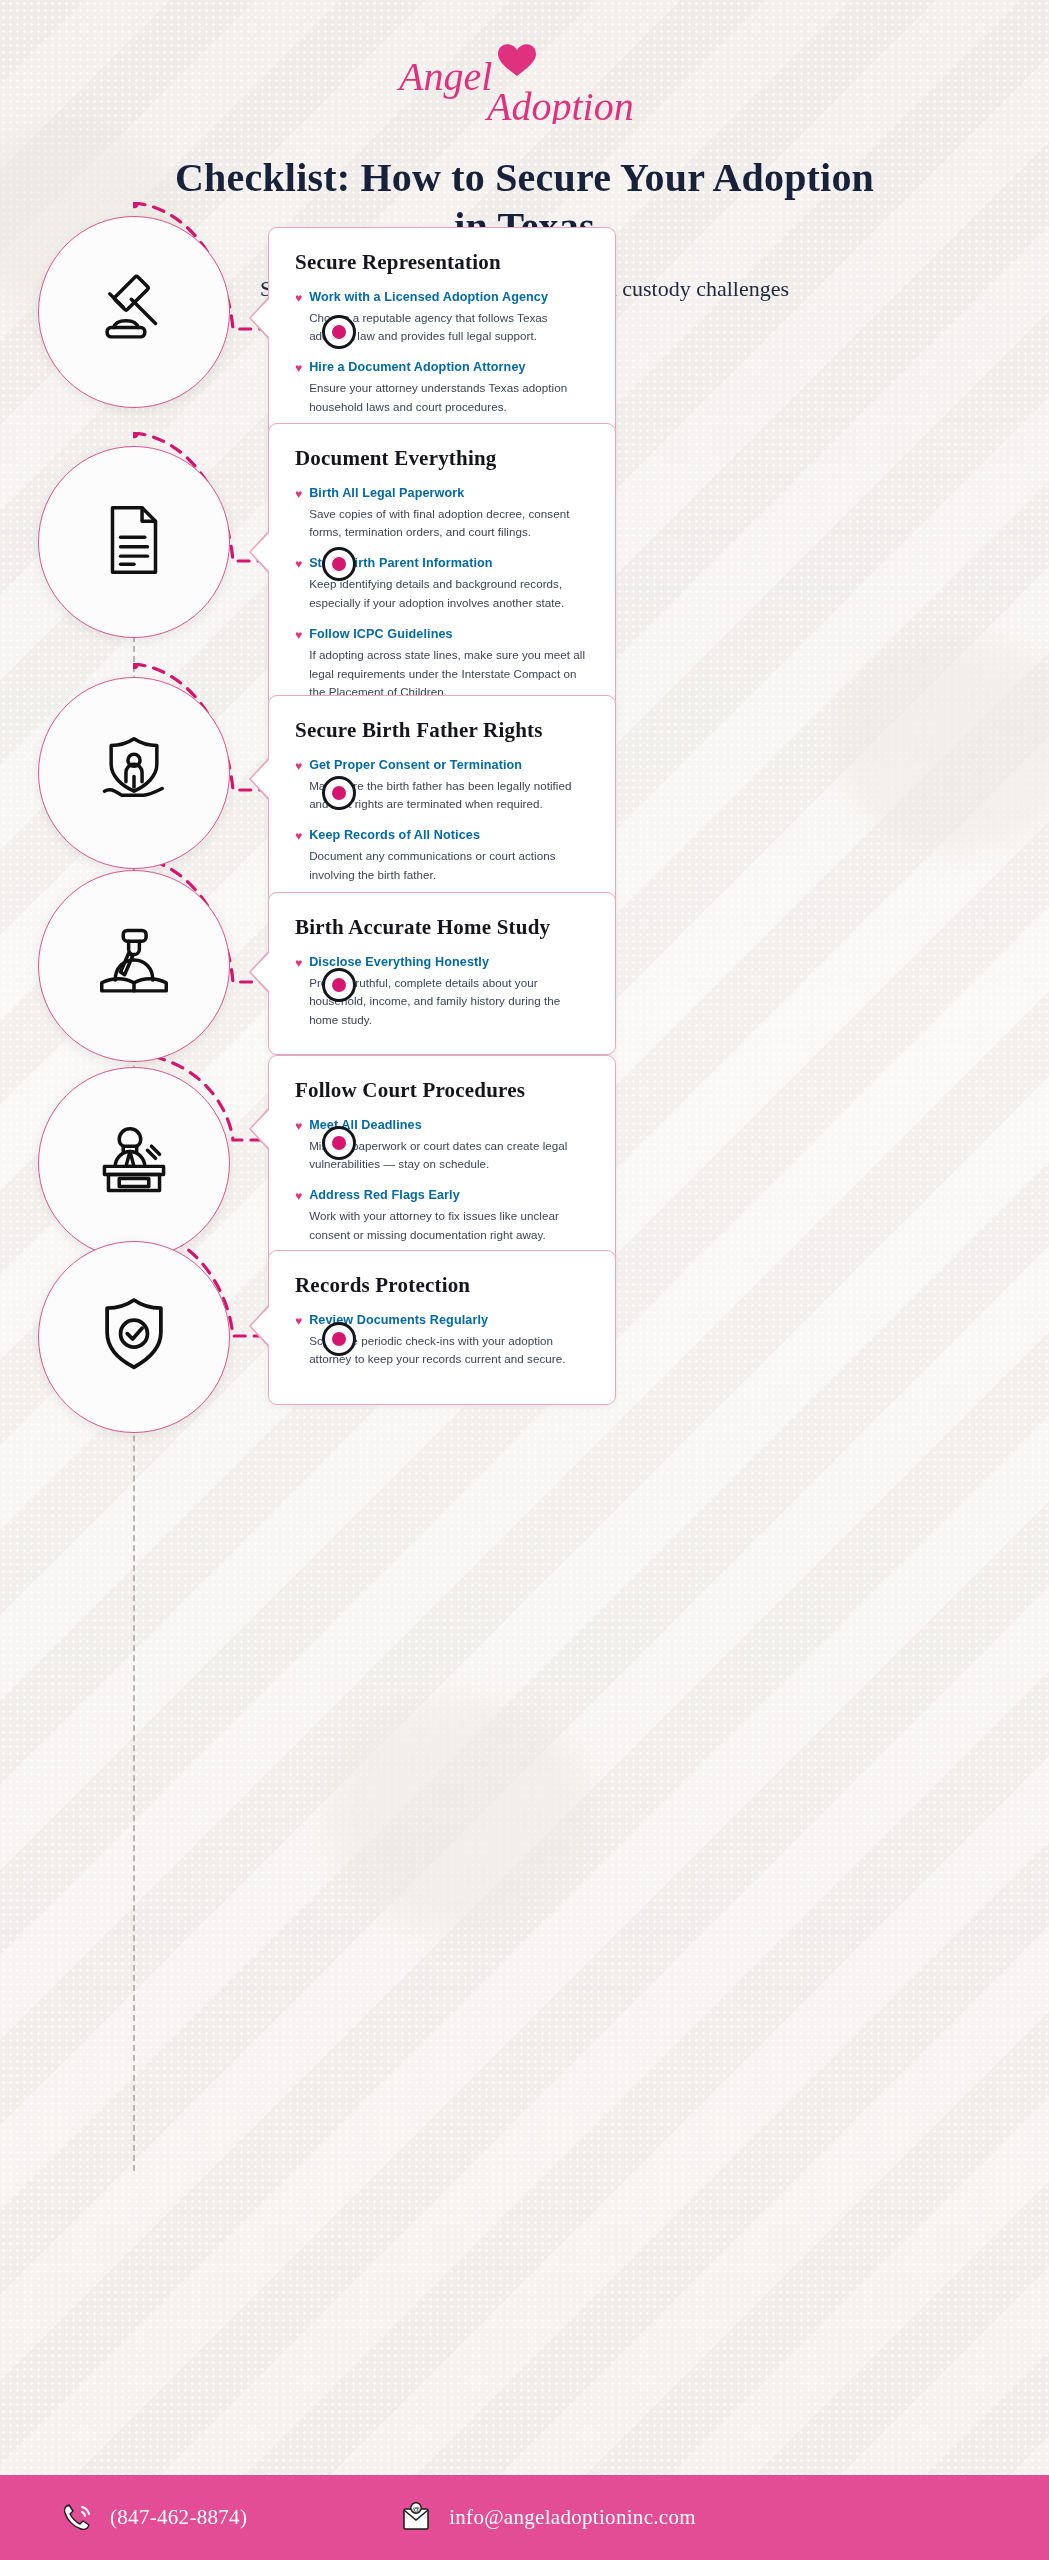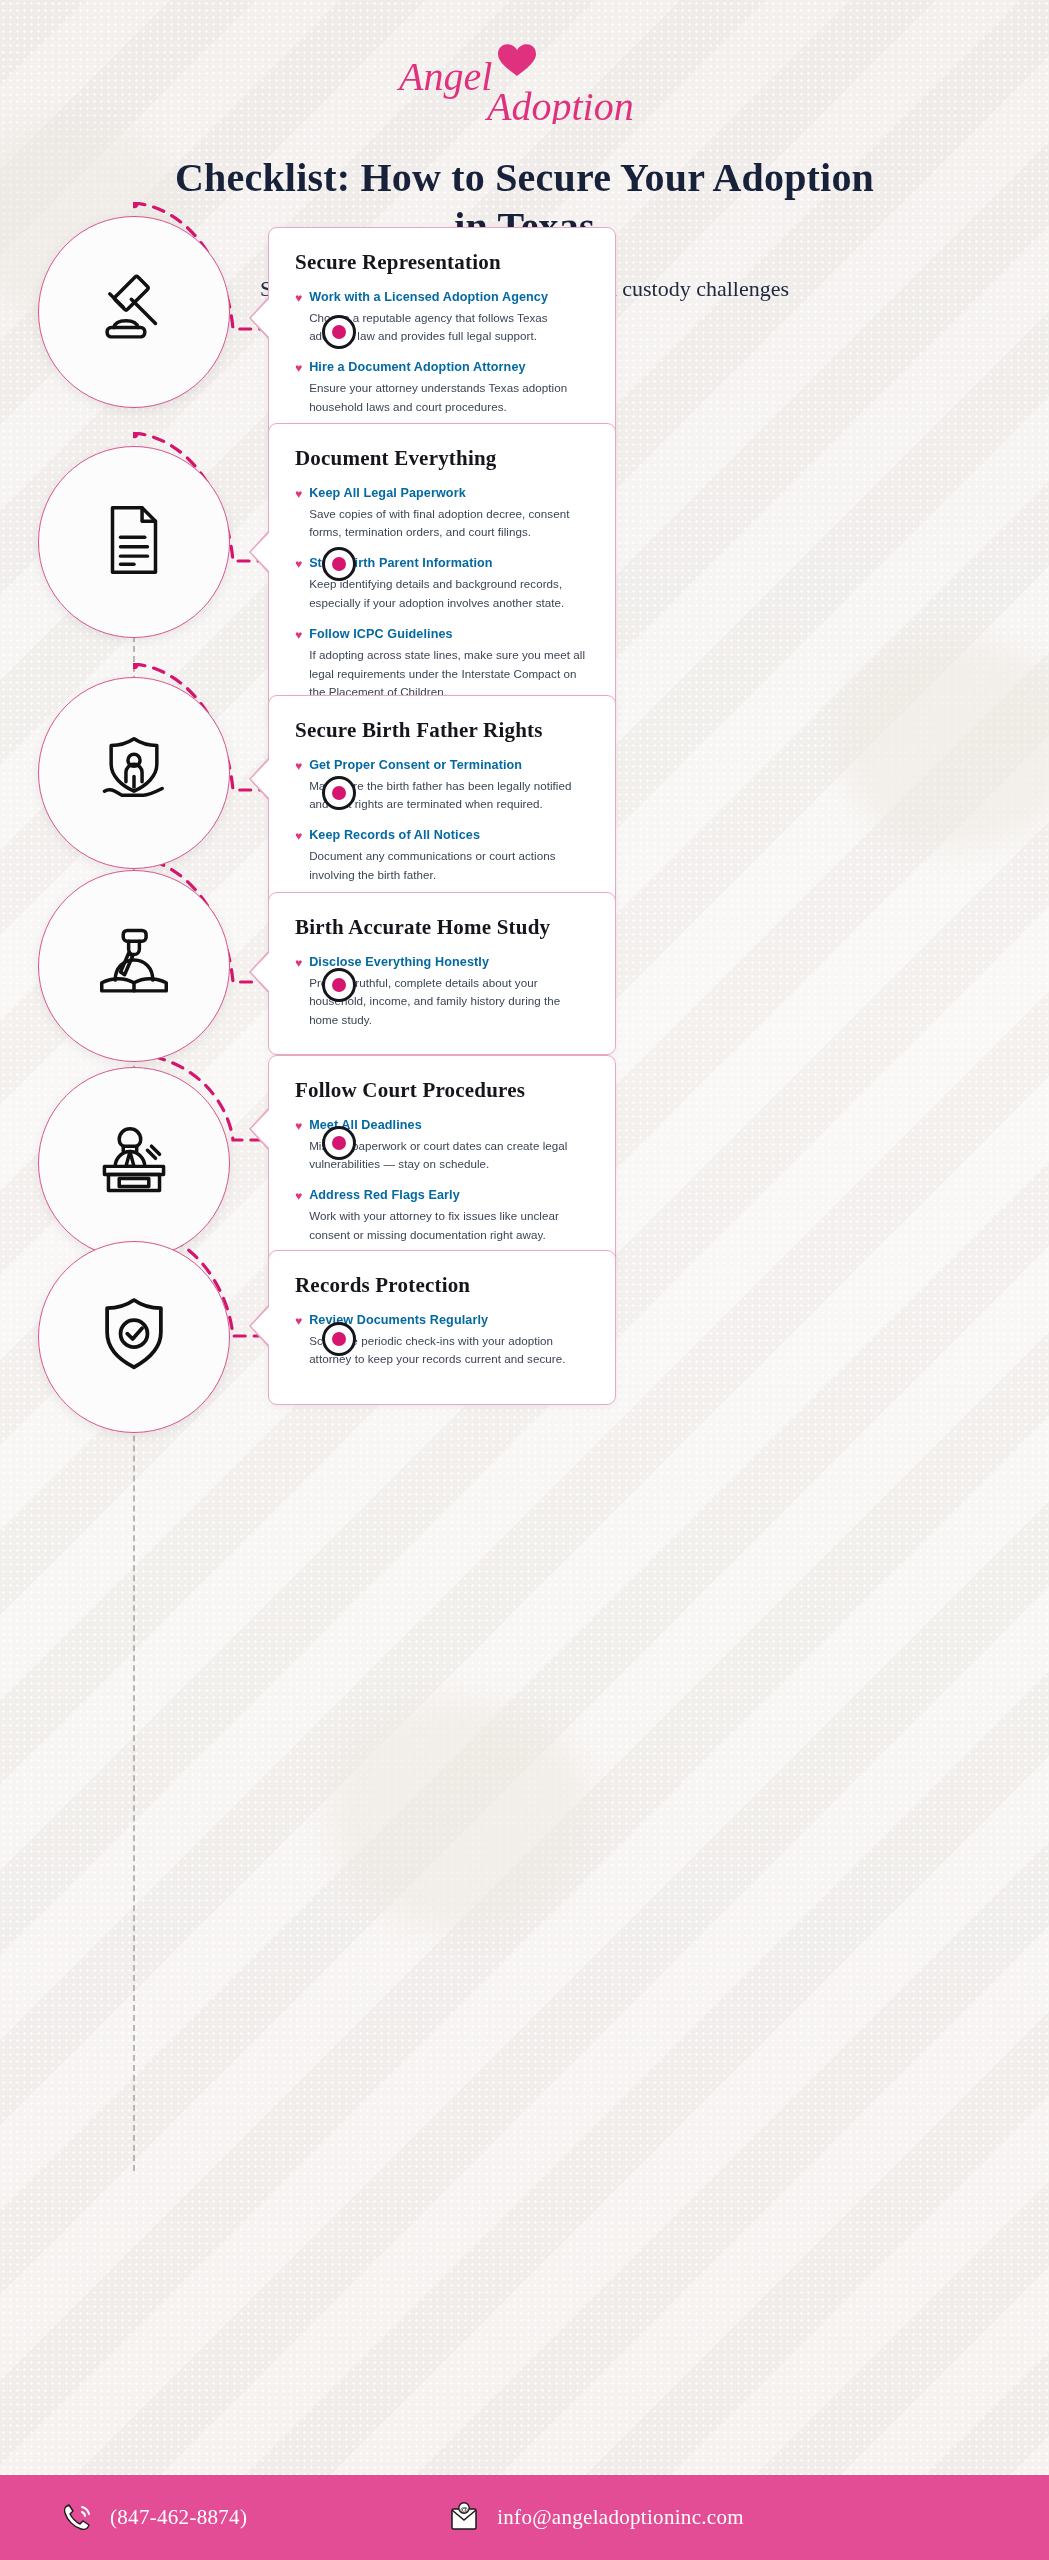--- a/index.html
+++ b/index.html
@@ -92,21 +92,21 @@
   .b-body{flex:1 1 auto;}
   .b-head{
     font-size:12.6px;font-weight:700;color:#0369a1;line-height:1.35;
     letter-spacing:.1px;margin-bottom:3px;
   }
   .b-text{font-size:11.6px;color:#3b4454;line-height:1.62;letter-spacing:.05px;}
 
   
   #footer{
     position:absolute;left:0;bottom:0;width:1049px;height:85px;
-    background:#e34d95;display:flex;align-items:center;z-index:6;gap:48px;
+    background:#e34d95;display:flex;align-items:center;z-index:6;
   }
   .f-item{display:flex;align-items:center;gap:14px;}
   .f-phone{margin-left:58px;}
   .f-mail{margin-left:150px;}
   .f-text{
     color:#fff;font-size:21px;font-family:"Liberation Serif", serif;letter-spacing:.3px;
   }
   .f-icon svg{display:block;}
 </style>
 </head>
@@ -188,21 +188,21 @@
         <div class="dot" style="top: 201px; left: 322px;">
           <i></i>
         </div>
         <div class="card" style="top: 77px; min-height: 255px;">
           <div class="notch" style="top: 106px;"></div>
           <div class="notch-b" style="top: 108px;"></div>
           <div class="card-title">Document Everything</div>
           <div class="bullet">
             <span class="heart">♥</span>
             <div class="b-body">
-              <div class="b-head">Keep All Legal Paperwork</div>
+              <div class="b-head">Birth All Legal Paperwork</div>
               <div class="b-text">Save copies of with final adoption decree, consent forms, termination orders, and court filings.</div>
             </div>
           </div>
           <div class="bullet">
             <span class="heart">♥</span>
             <div class="b-body">
               <div class="b-head">Store Birth Parent Information</div>
               <div class="b-text">Keep identifying details and background records, especially if your adoption involves another state.</div>
             </div>
           </div>

